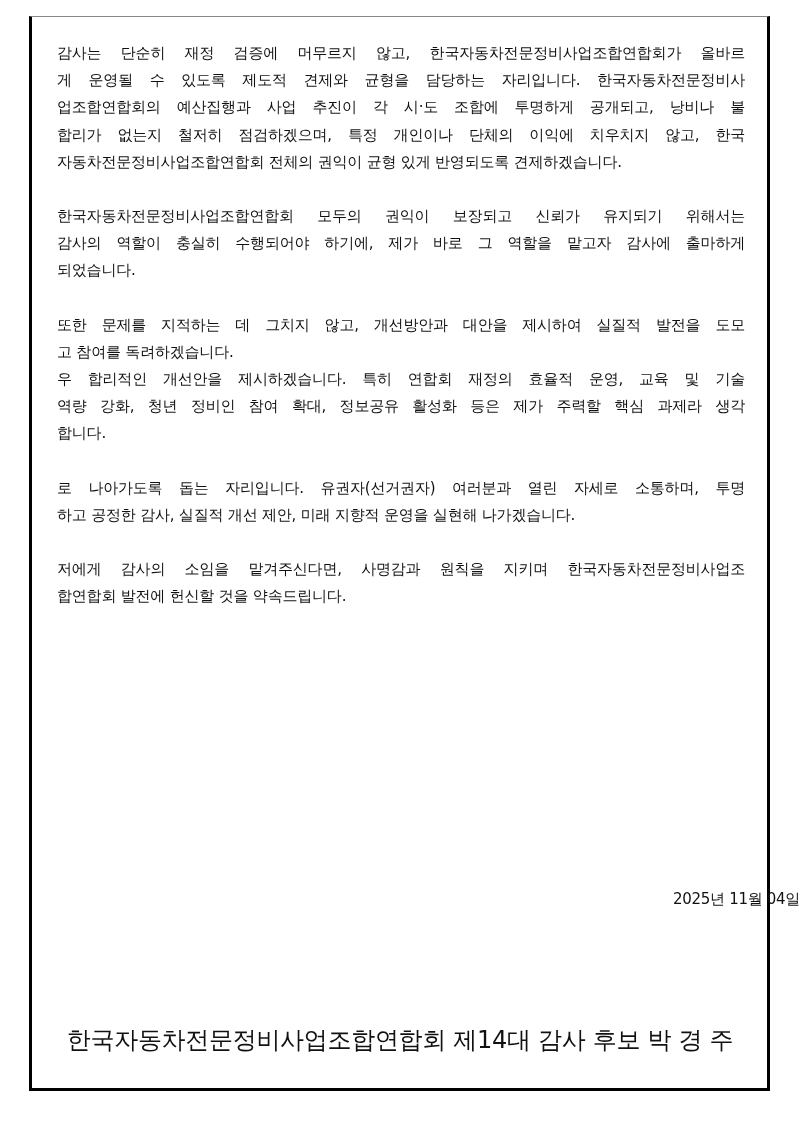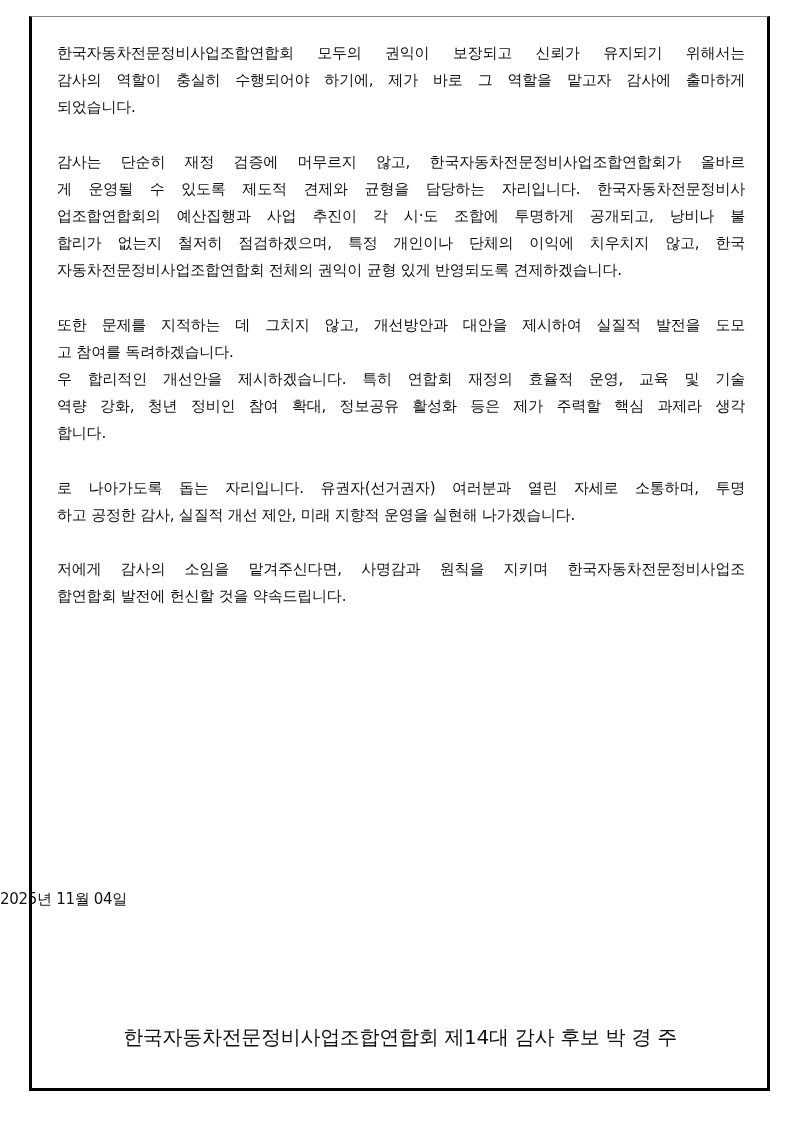--- a/index.html
+++ b/index.html
@@ -12,45 +12,45 @@
   }
   .body-text {
     position:absolute; left:57px; top:40px; width:688px;
     font-size:15px; line-height:27.2px; letter-spacing:-0.2px;
   }
   .para { margin:0 0 27px 0; text-align:justify; }
   .para.tight { margin-bottom:0; }
   .line { display:block; white-space:nowrap; text-align-last:justify; text-align:justify; }
   .line.last { text-align-last:left; }
   .date {
-    position:absolute; left:0; width:800px; top:890px; text-align:left;
+    position:absolute; left:0; width:800px; top:890px; text-align:right;
     font-size:15px; letter-spacing:-0.3px;
   }
   .signature {
     position:absolute; left:0; width:800px; top:1024px; text-align:center;
-    font-size:20px; letter-spacing:-0.3px; color:#111;
+    font-size:24px; letter-spacing:-0.3px; color:#111;
   }
 </style>
 </head>
 <body>
 
 <div class="page-frame"></div>
 
 <div class="body-text">
   <p class="para">
-    <span class="line">한국자동차전문정비사업조합연합회 모두의 권익이 보장되고 신뢰가 유지되기 위해서는</span>
-    <span class="line">감사의 역할이 충실히 수행되어야 하기에, 제가 바로 그 역할을 맡고자 감사에 출마하게</span>
-    <span class="line last">되었습니다.</span>
-  </p>
-  <p class="para">
     <span class="line">감사는 단순히 재정 검증에 머무르지 않고, 한국자동차전문정비사업조합연합회가 올바르</span>
     <span class="line">게 운영될 수 있도록 제도적 견제와 균형을 담당하는 자리입니다. 한국자동차전문정비사</span>
     <span class="line">업조합연합회의 예산집행과 사업 추진이 각 시·도 조합에 투명하게 공개되고, 낭비나 불</span>
     <span class="line">합리가 없는지 철저히 점검하겠으며, 특정 개인이나 단체의 이익에 치우치지 않고, 한국</span>
     <span class="line last">자동차전문정비사업조합연합회 전체의 권익이 균형 있게 반영되도록 견제하겠습니다.</span>
+  </p>
+  <p class="para">
+    <span class="line">한국자동차전문정비사업조합연합회 모두의 권익이 보장되고 신뢰가 유지되기 위해서는</span>
+    <span class="line">감사의 역할이 충실히 수행되어야 하기에, 제가 바로 그 역할을 맡고자 감사에 출마하게</span>
+    <span class="line last">되었습니다.</span>
   </p>
   <p class="para tight">
     <span class="line">또한 문제를 지적하는 데 그치지 않고, 개선방안과 대안을 제시하여 실질적 발전을 도모</span>
     <span class="line last">고 참여를 독려하겠습니다.</span>
   </p>
   <p class="para">
     <span class="line">우 합리적인 개선안을 제시하겠습니다. 특히 연합회 재정의 효율적 운영, 교육 및 기술</span>
     <span class="line">역량 강화, 청년 정비인 참여 확대, 정보공유 활성화 등은 제가 주력할 핵심 과제라 생각</span>
     <span class="line last">합니다.</span>
   </p>

